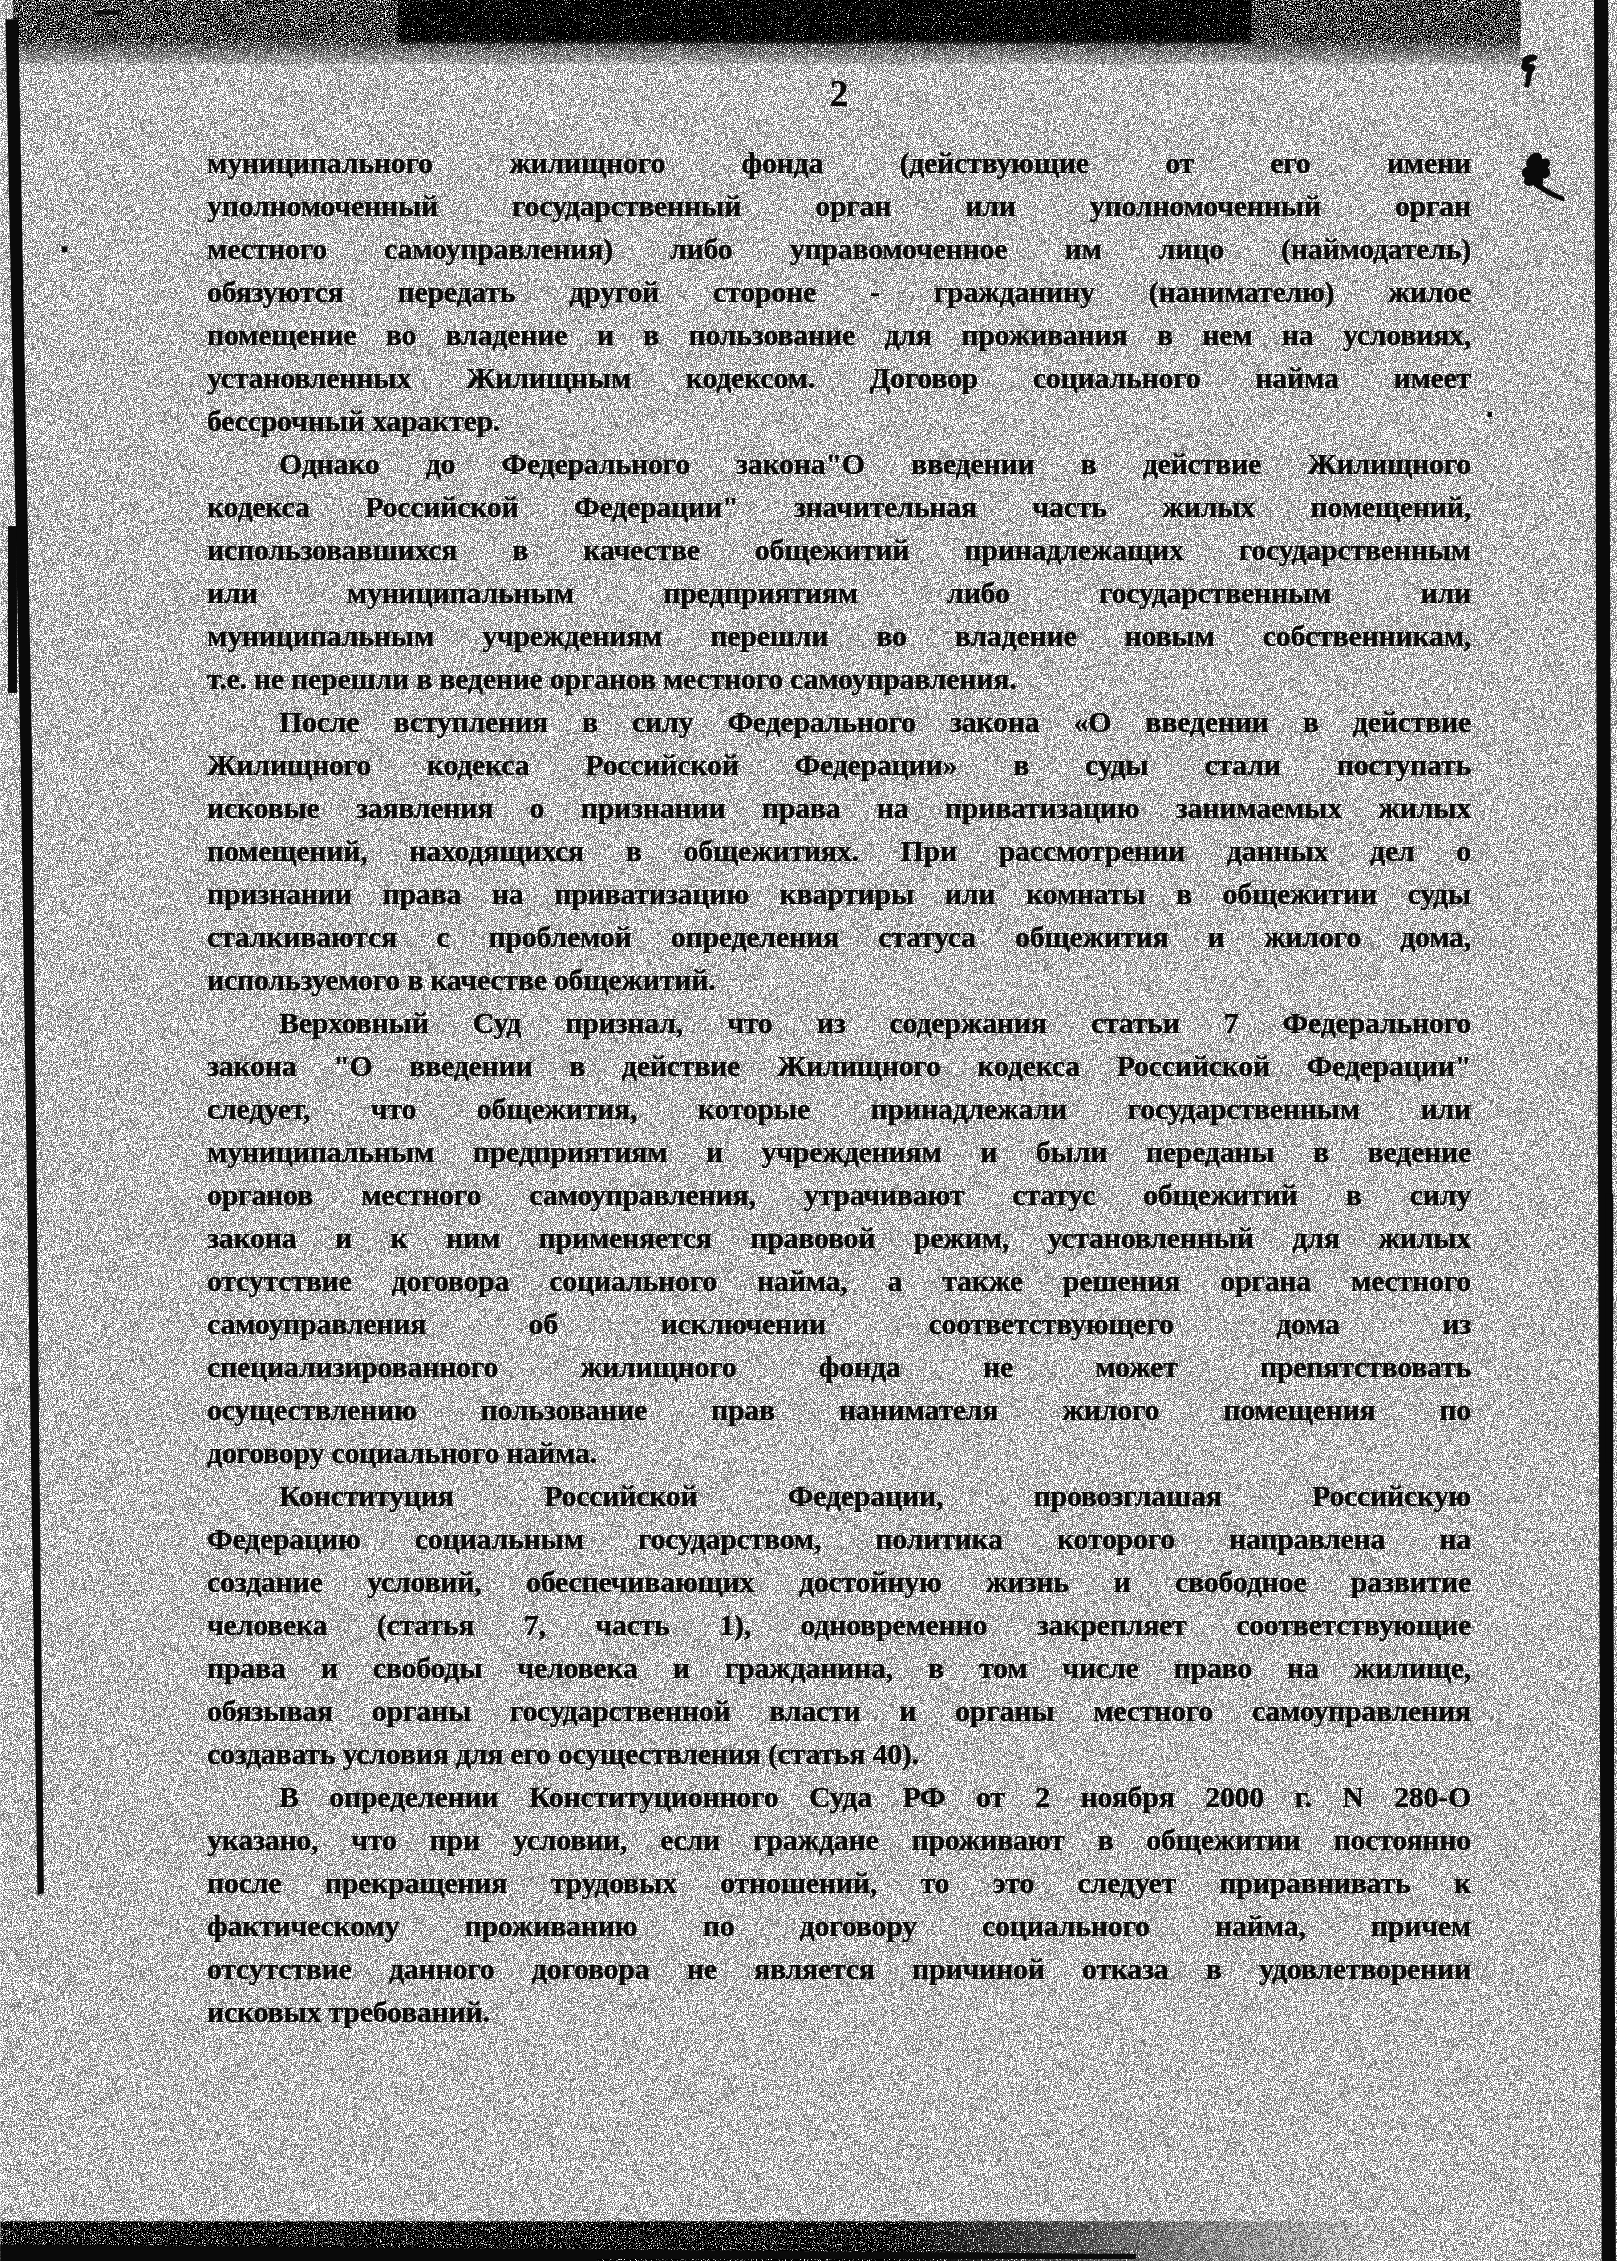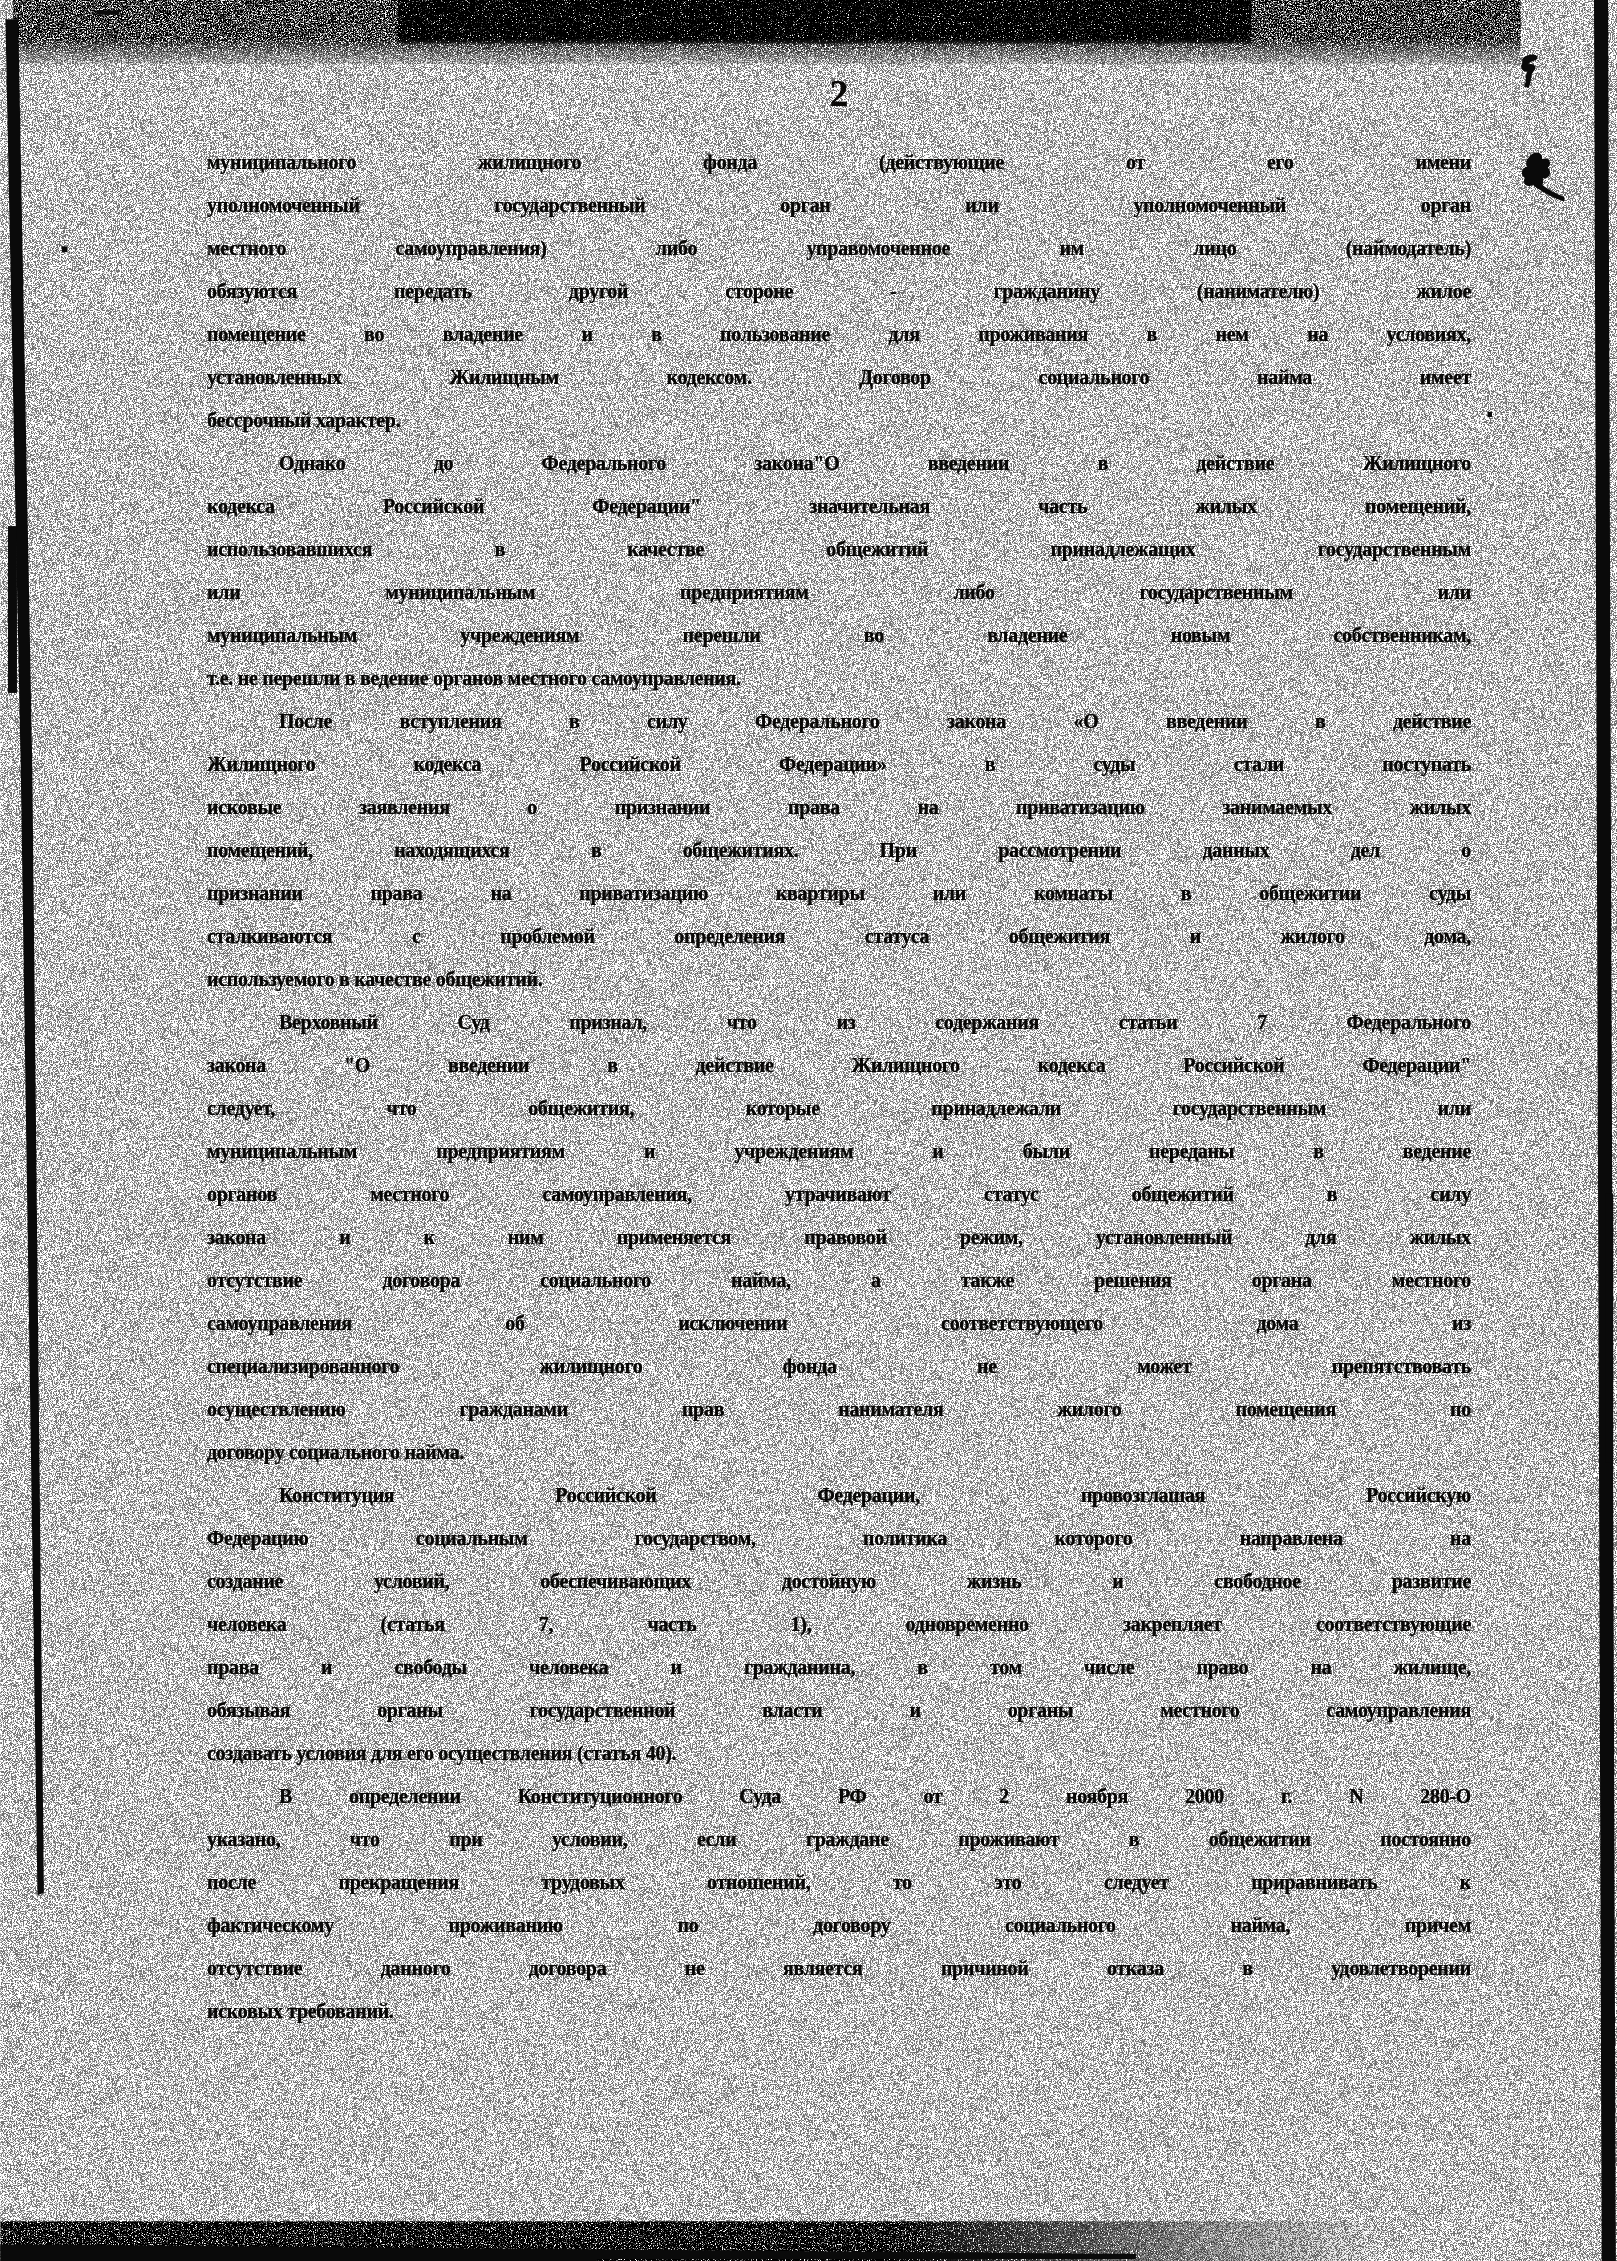--- a/index.html
+++ b/index.html
@@ -15,21 +15,21 @@
     text-align:center;
     font-weight:700;font-size:37px;line-height:40px;
     color:#0e0d0b;
     text-shadow:0 0 0.6px rgba(0,0,0,.85);
   }
   .text-block{
     position:absolute;left:207px;top:141px;width:1264px;
   }
   .line{
     font-weight:700;
-    font-size:20px;
+    font-size:30px;
     line-height:43px;
     letter-spacing:-0.3px;
     color:#0e0d0b;
     text-align:justify;
     text-align-last:justify;
     white-space:normal;
     text-shadow:0 0 0.6px rgba(0,0,0,.85);
   }
   .line.last{text-align-last:left;}
   .line.indent{text-indent:72px;}
@@ -67,21 +67,21 @@
       <div class="line last">используемого в качестве общежитий.</div>
       <div class="line indent">Верховный Суд признал, что из содержания статьи 7 Федерального</div>
       <div class="line">закона "О введении в действие Жилищного кодекса Российской Федерации"</div>
       <div class="line">следует, что общежития, которые принадлежали государственным или</div>
       <div class="line">муниципальным предприятиям и учреждениям и были переданы в ведение</div>
       <div class="line">органов местного самоуправления, утрачивают статус общежитий в силу</div>
       <div class="line">закона и к ним применяется правовой режим, установленный для жилых</div>
       <div class="line">отсутствие договора социального найма, а также решения органа местного</div>
       <div class="line">самоуправления об исключении соответствующего дома из</div>
       <div class="line">специализированного жилищного фонда не может препятствовать</div>
-      <div class="line">осуществлению гражданами прав нанимателя жилого помещения по</div>
+      <div class="line">осуществлению пользование прав нанимателя жилого помещения по</div>
       <div class="line last">договору социального найма.</div>
       <div class="line indent">Конституция Российской Федерации, провозглашая Российскую</div>
       <div class="line">Федерацию социальным государством, политика которого направлена на</div>
       <div class="line">создание условий, обеспечивающих достойную жизнь и свободное развитие</div>
       <div class="line">человека (статья 7, часть 1), одновременно закрепляет соответствующие</div>
       <div class="line">права и свободы человека и гражданина, в том числе право на жилище,</div>
       <div class="line">обязывая органы государственной власти и органы местного самоуправления</div>
       <div class="line last">создавать условия для его осуществления (статья 40).</div>
       <div class="line indent">В определении Конституционного Суда РФ от 2 ноября 2000 г. N 280-О</div>
       <div class="line">указано, что при условии, если граждане проживают в общежитии постоянно</div>

